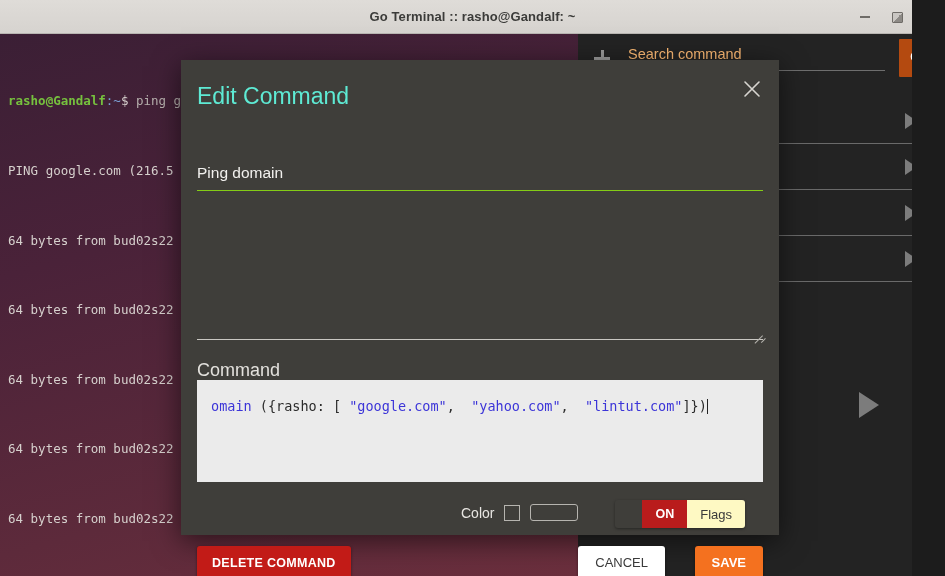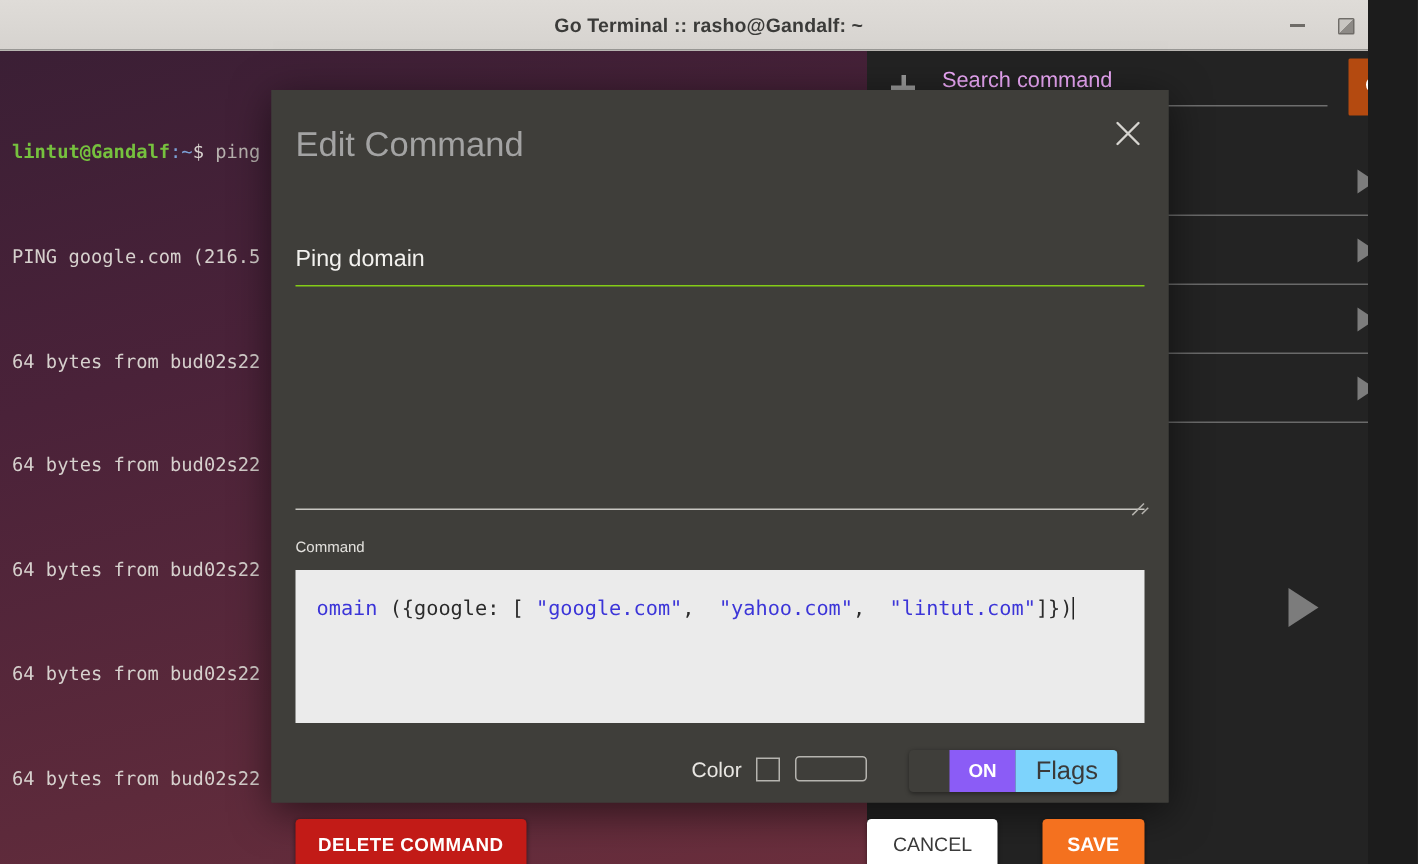--- a/index.html
+++ b/index.html
@@ -123,21 +123,21 @@
   }
   .bg-plus::before { left: 9px; top: 2px; width: 3px; height: 16px; }
   .bg-plus::after  { left: 2px; top: 9px; width: 16px; height: 3px; }
   .bg-searchfield {
     flex: 1 1 auto;
     border-bottom: 1px solid #6e6e6e;
     padding-bottom: 7px;
     margin-right: 14px;
   }
   .bg-searchtext {
-    color: #f0abfc;
+    color: #fdba74;
     font-size: 14.5px;
   }
   .bg-searchbtn {
     width: 38px; height: 38px;
     background: #b44a10;
     display: flex; align-items: center; justify-content: center;
     flex: 0 0 auto;
     border-radius: 1px;
   }
   .bg-searchbtn svg { display: block; }
@@ -216,21 +216,21 @@
   }
   .modal {
     position: absolute;
     top: 60px; left: 181px;
     width: 598px;
     height: 475px;
     background: #3f3e3a;
     padding: 0 16px;
   }
   .modal-title {
-    color: #a3a3a3;
+    color: #5eead4;
     font-size: 23px;
     position: absolute;
     left: 16px;
     top: 23px;
   }
   .modal-close {
     position: absolute;
     right: 14px;
     top: 16px;
     width: 26px; height: 26px;
@@ -279,21 +279,21 @@
     transform-origin: right bottom;
   }
   .resize-grip::before { bottom: 2px; width: 11px; transform: rotate(-45deg); }
   .resize-grip::after  { bottom: 2px; width: 6px;  transform: rotate(-45deg) translateY(4px); }
 
   .cmd-label {
     position: absolute;
     left: 16px;
     top: 300px;
     color: #e3e1dd;
-    font-size: 10px;
+    font-size: 18px;
   }
   .cmd-editor {
     position: absolute;
     left: 16px;
     top: 320px;
     width: 566px;
     height: 102px;
     background: #ebebeb;
     padding: 18px 14px;
     font-family: "DejaVu Sans Mono", "Liberation Mono", monospace;
@@ -340,32 +340,32 @@
     position: absolute;
     right: 34px;
     top: 440px;
     display: flex;
     height: 28px;
     border-radius: 3px;
     overflow: hidden;
     box-shadow: 0 1px 3px rgba(0,0,0,0.4);
   }
   .toggle-on {
-    background: #8b5cf6;
+    background: #b91c1c;
     color: #ffffff;
     font-size: 12.5px;
     font-weight: bold;
     display: flex; align-items: center; justify-content: center;
     padding: 0 13px;
     margin-left: 27px;
   }
   .toggle-off {
-    background: #7dd3fc;
+    background: #fef9c3;
     color: #3a3a3a;
-    font-size: 17px;
+    font-size: 13px;
     display: flex; align-items: center; justify-content: center;
     padding: 0 13px;
   }
 
   .btn {
     border: none;
     cursor: pointer;
     font-family: "Liberation Sans", sans-serif;
     border-radius: 3px;
     box-shadow: 0 1px 3px rgba(0,0,0,0.45);
@@ -416,21 +416,21 @@
       <div class="wc-btn wc-max"></div>
       <div class="wc-close">
         <svg width="11" height="11" viewBox="0 0 11 11" aria-hidden="true">
           <path d="M2 2 L9 9 M9 2 L2 9" stroke="#ffffff" stroke-width="1.8" stroke-linecap="round" fill="none"></path>
         </svg>
       </div>
     </div>
   </div>
 
   <div class="terminal">
-    <div class="term-line"><span class="term-prompt">lintut@Gandalf</span><span class="term-path">:~</span><span class="term-dollar">$</span><span class="term-cmd"> ping google.com</span></div>
+    <div class="term-line"><span class="term-prompt">rasho@Gandalf</span><span class="term-path">:~</span><span class="term-dollar">$</span><span class="term-cmd"> ping google.com</span></div>
     <div class="term-line">PING google.com (216.5</div>
     <div class="term-line">64 bytes from bud02s22</div>
     <div class="term-line">64 bytes from bud02s22</div>
     <div class="term-line">64 bytes from bud02s22</div>
     <div class="term-line">64 bytes from bud02s22</div>
     <div class="term-line">64 bytes from bud02s22</div>
     
     
     
     
@@ -497,21 +497,21 @@
     <div class="field-name">
       <span class="val">Ping domain</span>
     </div>
 
     <div class="field-desc">
       <div class="resize-grip"></div>
     </div>
 
     <div class="cmd-label">Command</div>
 
-    <div class="cmd-editor"><span class="tok-fn">omain</span><span class="tok-pl"> ({google: [ </span><span class="tok-str">"google.com"</span><span class="tok-pl">,  </span><span class="tok-str">"yahoo.com"</span><span class="tok-pl">,  </span><span class="tok-str">"lintut.com"</span><span class="tok-pl">]})</span><span class="caret"></span></div>
+    <div class="cmd-editor"><span class="tok-fn">omain</span><span class="tok-pl"> ({rasho: [ </span><span class="tok-str">"google.com"</span><span class="tok-pl">,  </span><span class="tok-str">"yahoo.com"</span><span class="tok-pl">,  </span><span class="tok-str">"lintut.com"</span><span class="tok-pl">]})</span><span class="caret"></span></div>
 
     <div class="color-row">
       <span class="color-label">Color</span>
       <span class="color-check"></span>
       <span class="color-swatch"></span>
     </div>
 
     <div class="toggle">
       <span class="toggle-on">ON</span>
       <span class="toggle-off">Flags</span>

